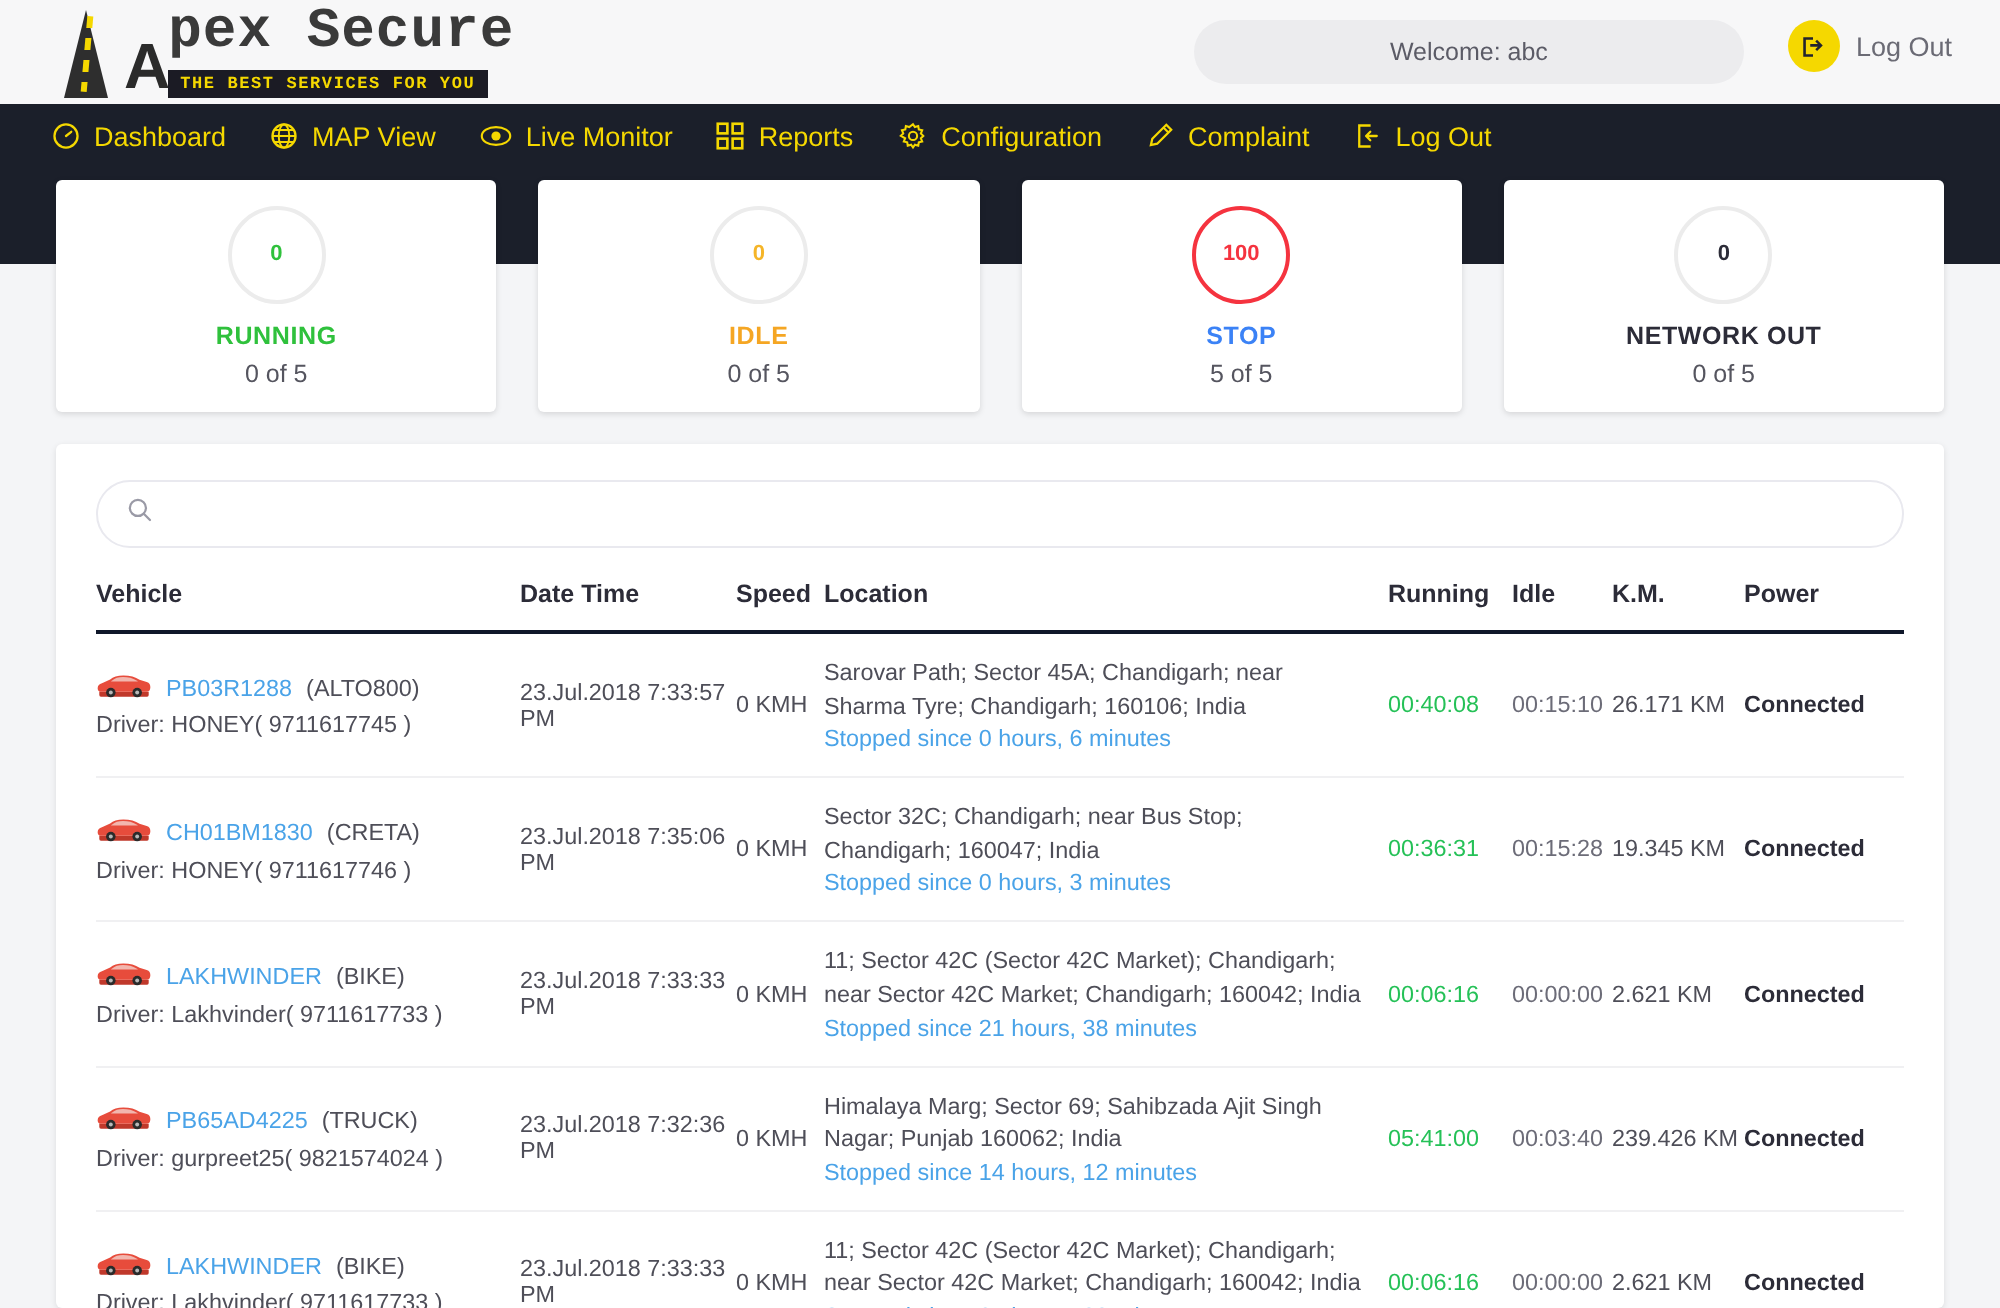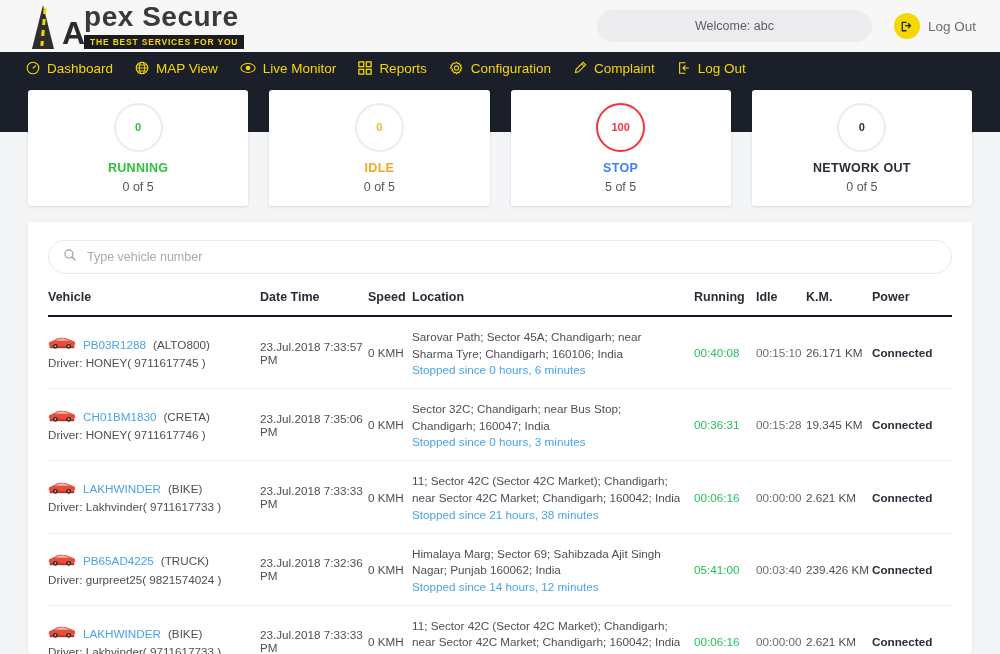--- a/index.html
+++ b/index.html
@@ -27,30 +27,30 @@
   }
   .logo-mark .dash {
     position: absolute; left: 12px; bottom: 3px; width: 3px; height: 38px;
     background: repeating-linear-gradient(to bottom, #f5d800 0 6px, transparent 6px 11px);
     transform: rotate(5deg);
   }
   .logo-A {
     font-size: 32px; font-weight: bold; color: #2b2b2b;
     letter-spacing: -1px; line-height: 1; margin-left: -16px;
   }
-  .logo-text-wrap { margin-left: 0; }
+  .logo-text-wrap { margin-left: 0; font-family: Liberation Mono, monospace; }
   .logo-title {
     font-size: 28px; font-weight: bold; color: #3a3a3a; line-height: 1.05;
     letter-spacing: 0.5px;
   }
   .logo-tag {
     background: #1b1b24; color: #f5d800; font-size: 8.5px; font-weight: bold;
     letter-spacing: 0.8px; padding: 2px 6px; display: inline-block; margin-top: 1px;
   }
-  .topbar-right { margin-left: auto; display: flex; align-items: center; gap: 22px; }
+  .topbar-right { margin-left: auto; display: flex; align-items: flex-start; gap: 22px; }
   .welcome-pill {
     width: 275px; height: 32px; border-radius: 16px; background: #ececee;
     display: flex; align-items: center; justify-content: center;
     font-size: 12.5px; color: #5b5b66;
   }
   .logout-top { display: flex; align-items: center; gap: 8px; cursor: pointer; }
   .logout-circle {
     width: 26px; height: 26px; border-radius: 50%; background: #f5d800;
     display: flex; align-items: center; justify-content: center;
   }
@@ -275,21 +275,20 @@
   </div>
 
   <div class="panel">
     <div class="searchbox">
       <span>
         <svg width="14" height="14" viewBox="0 0 16 16">
             <circle cx="6.8" cy="6.8" r="4.6" fill="none" stroke="#9a9aa6" stroke-width="1.3"></circle>
             <path d="M10.3 10.3l3.4 3.4" stroke="#9a9aa6" stroke-width="1.3" stroke-linecap="round"></path>
           </svg>
       </span>
-      <input type="text" placeholder="Type vehicle number" style="">
     </div>
 
     <table>
       <thead>
         <tr>
           <th class="c-veh">Vehicle</th>
           <th class="c-dt">Date Time</th>
           <th class="c-spd">Speed</th>
           <th class="c-loc">Location</th>
           <th class="c-run">Running</th>

